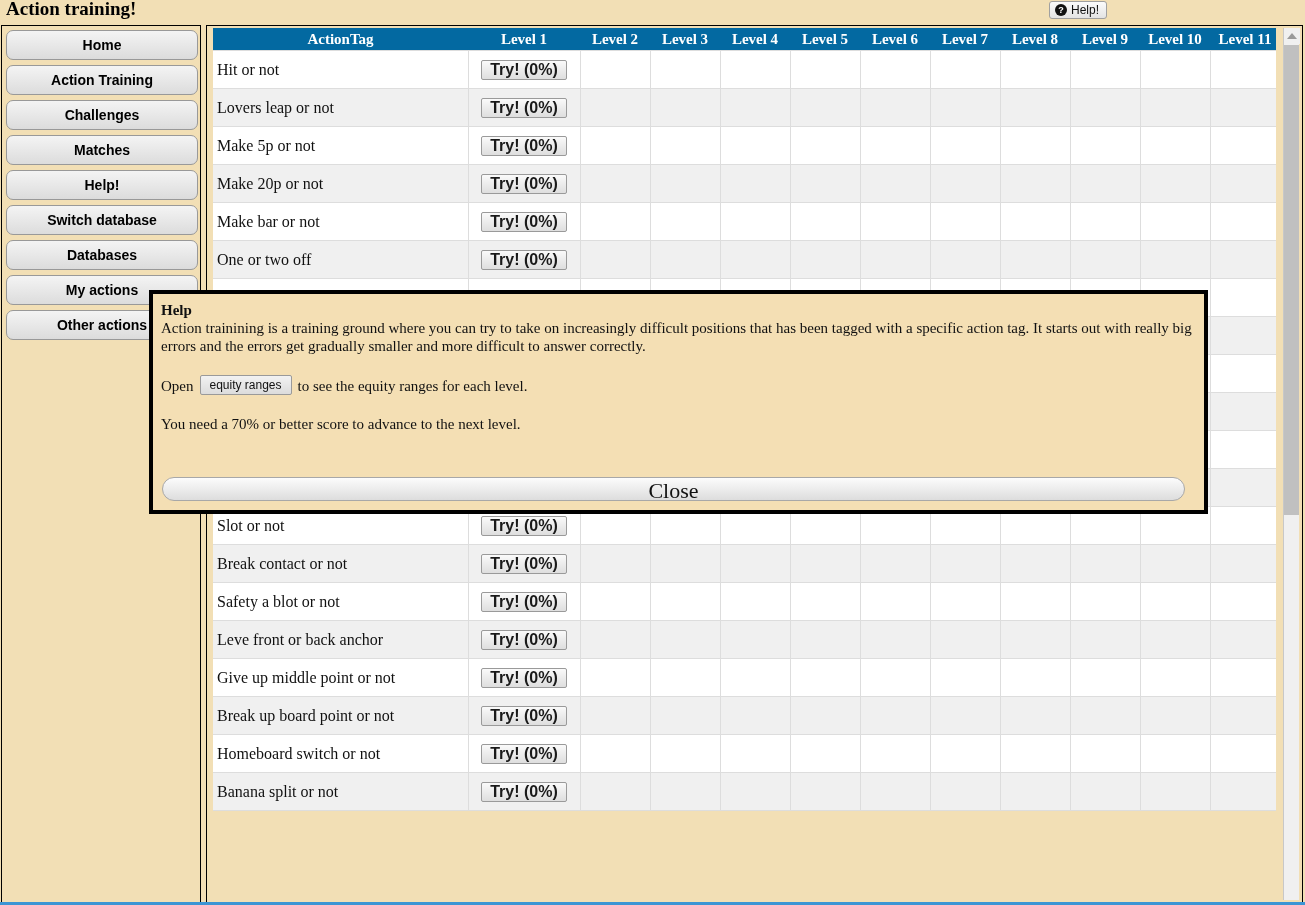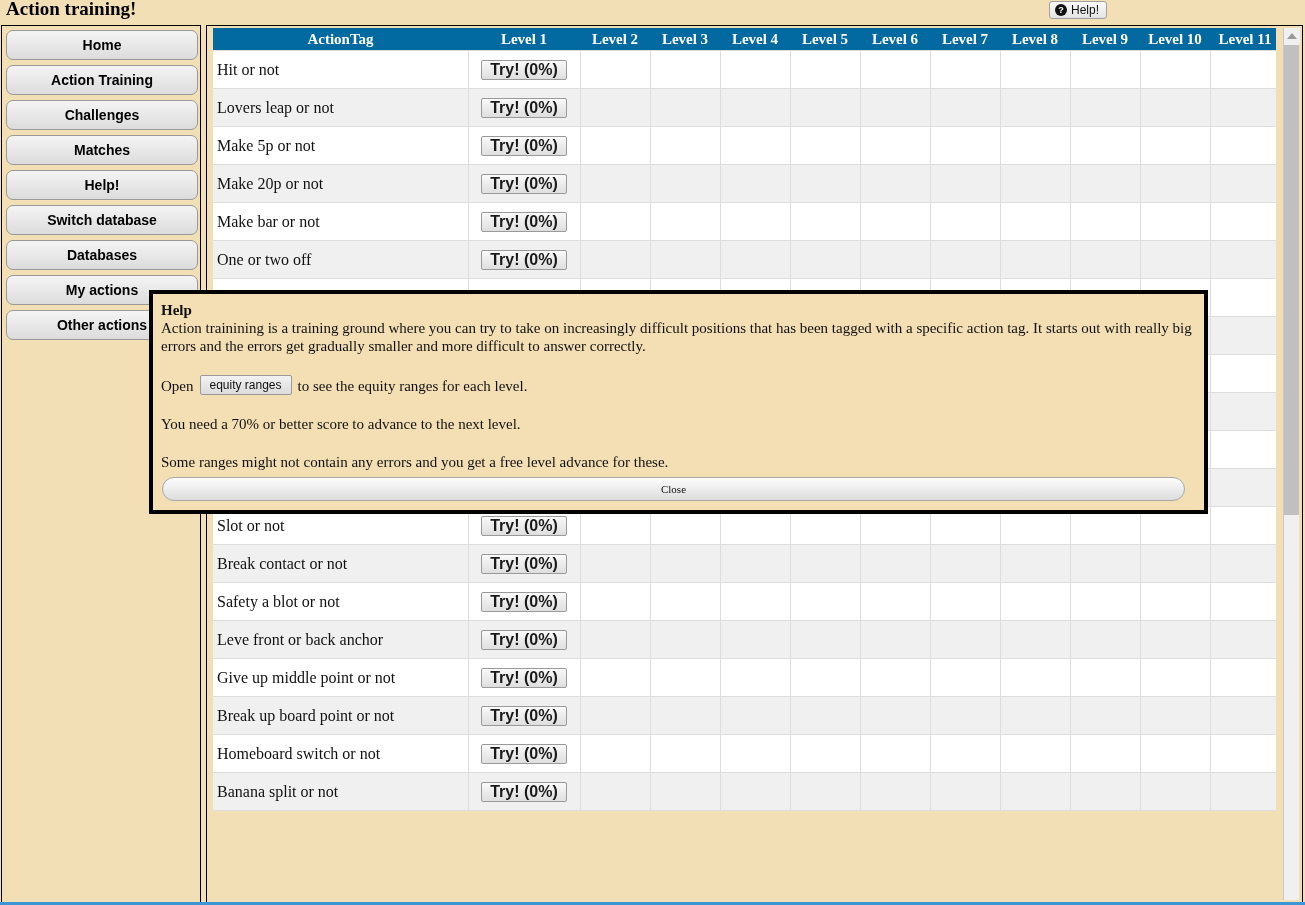--- a/index.html
+++ b/index.html
@@ -254,21 +254,21 @@
   .close-btn {
     position: absolute;
     left: 9px;
     bottom: 9px;
     width: 1023px;
     height: 24px;
     background: linear-gradient(#fcfcfc, #dddddd);
     border: 1px solid #a8a8a8;
     border-radius: 12px;
     font-family: "Liberation Serif", serif;
-    font-size: 11px;
+    font-size: 22px;
     color: #111;
     cursor: pointer;
     box-sizing: border-box;
     padding: 0;
   }
   .bottom-edge {
     position: absolute;
     left: 0;
     bottom: 0;
     width: 1305px;
@@ -619,18 +619,17 @@
     <p class="dlg-p">Action trainining is a training ground where you can try to take on increasingly difficult positions that has been tagged with a specific action tag. It starts out with really big errors and the errors get gradually smaller and more difficult to answer correctly.</p>
     <div class="dlg-gap"></div>
     <div class="inline-row">
       <span>Open</span>
       <button class="eq-btn">equity ranges</button>
       <span>to see the equity ranges for each level.</span>
     </div>
     <div class="dlg-gap"></div>
     <p class="dlg-p">You need a 70% or better score to advance to the next level.</p>
     <div class="dlg-gap"></div>
-    <p class="dlg-p">Some ranges might not contain any errors and you get a free level advance for these.</p>
     <button class="close-btn">Close</button>
   </div>
 
   <div class="bottom-edge"></div>
 </div>
 
 </body></html>

